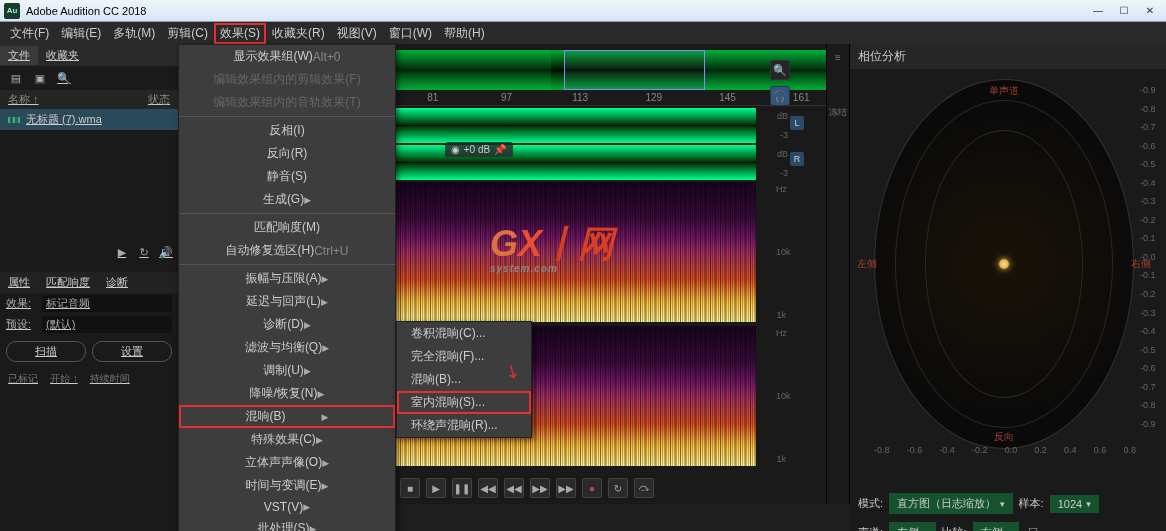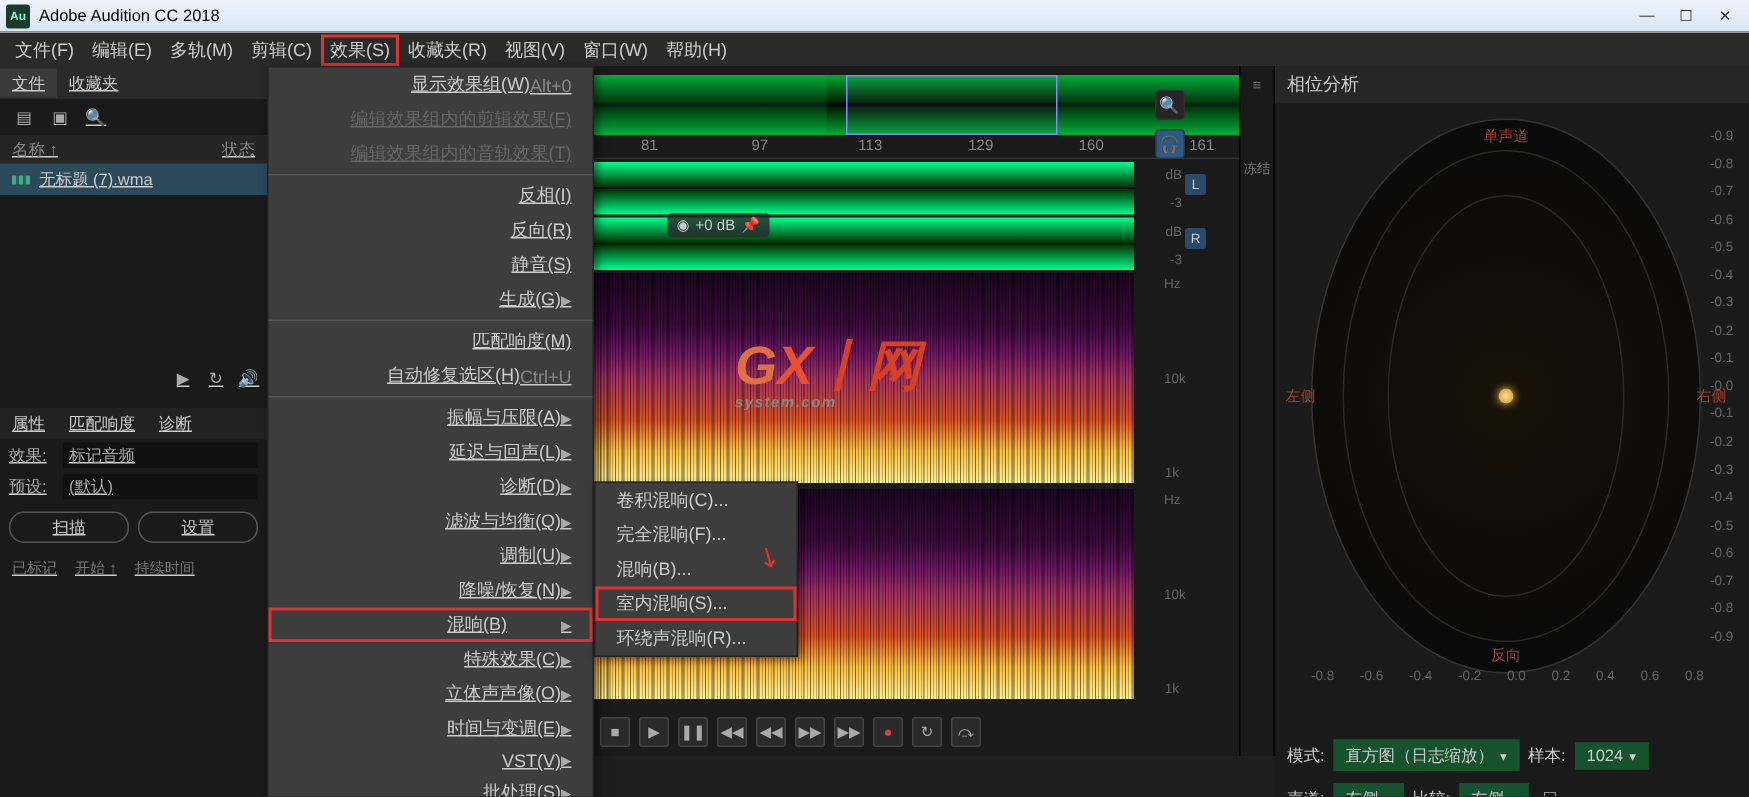--- a/index.html
+++ b/index.html
@@ -33,21 +33,21 @@
 .prop-tab { padding: 3px 8px; }
 .prop-row { display: flex; padding: 2px 6px; font-size: 11px; color: #aaa; align-items: center; gap: 4px; }
 .prop-row .lab { width: 32px; }
 .prop-row .val { flex: 1; background: #111; padding: 1px 4px; }
 .scan-btns { display: flex; gap: 6px; padding: 6px; }
 .scan-btn { flex: 1; border: 1px solid #555; border-radius: 10px; text-align: center; padding: 2px; font-size: 11px; }
 .marker-row { display: flex; gap: 12px; padding: 4px 8px; font-size: 10px; color: #777; }
 
 
 .dropdown1 { position: absolute; left: 178px; top: 44px; width: 218px; background: #3d3d3d; border: 1px solid #222; box-shadow: 2px 2px 6px rgba(0,0,0,0.5); z-index: 10; }
-.dd-item { padding: 3px 14px; font-size: 12px; color: #ccc; display: flex; justify-content: flex-end; align-items: center; position: relative; text-decoration: underline; }
+.dd-item { padding: 3px 14px; font-size: 12px; color: #ccc; display: flex; justify-content: center; align-items: center; position: relative; }
 .dd-item.disabled { color: #666; }
 .dd-item.hl { border: 2px solid #e03030; padding: 1px 12px; gap: 36px; }
 .dd-sep { height: 1px; background: #555; margin: 2px 0; }
 .dd-arrow { font-size: 9px; color: #aaa; }
 
 .dropdown2 { position: absolute; left: 396px; top: 321px; width: 136px; background: #3d3d3d; border: 1px solid #222; box-shadow: 2px 2px 6px rgba(0,0,0,0.5); z-index: 11; }
 .dd2-item { padding: 3px 14px; font-size: 12px; color: #ccc; }
 .dd2-item.hl { border: 2px solid #e03030; padding: 1px 12px; }
 
 
@@ -282,21 +282,21 @@
 
 <div class="editor">
   <div class="overview">
     <div class="ov-sel"></div>
   </div>
   <div class="ruler">
     <span>81</span>
     <span>97</span>
     <span>113</span>
     <span>129</span>
-    <span>160</span>
+    <span>145</span>
     <span>161</span>
   </div>
   <div class="waveforms">
     <div class="wf-pair">
       <div class="wf"></div>
       <div class="wf"></div>
     </div>
     <div class="wf-side">
       <span>dB</span>
       <span>-3</span>

